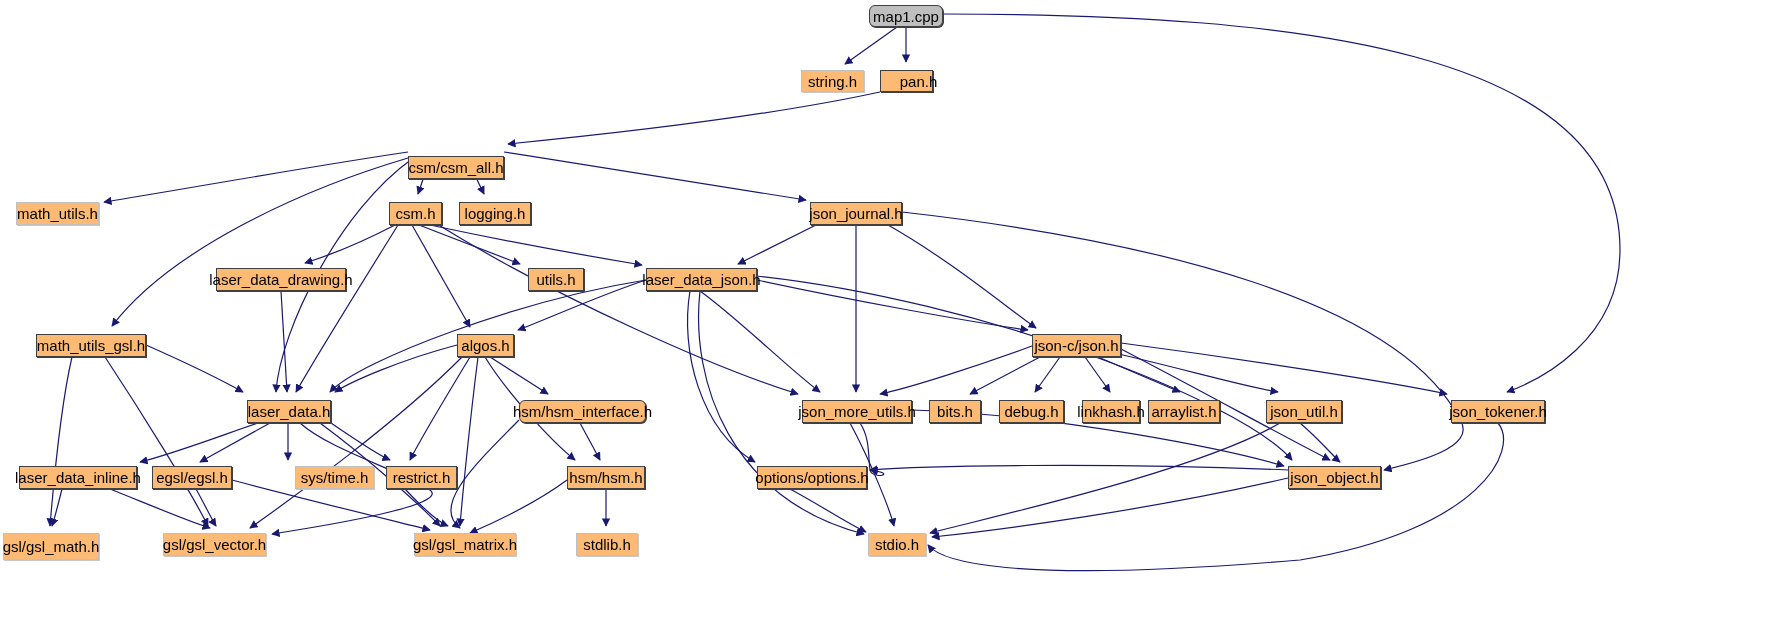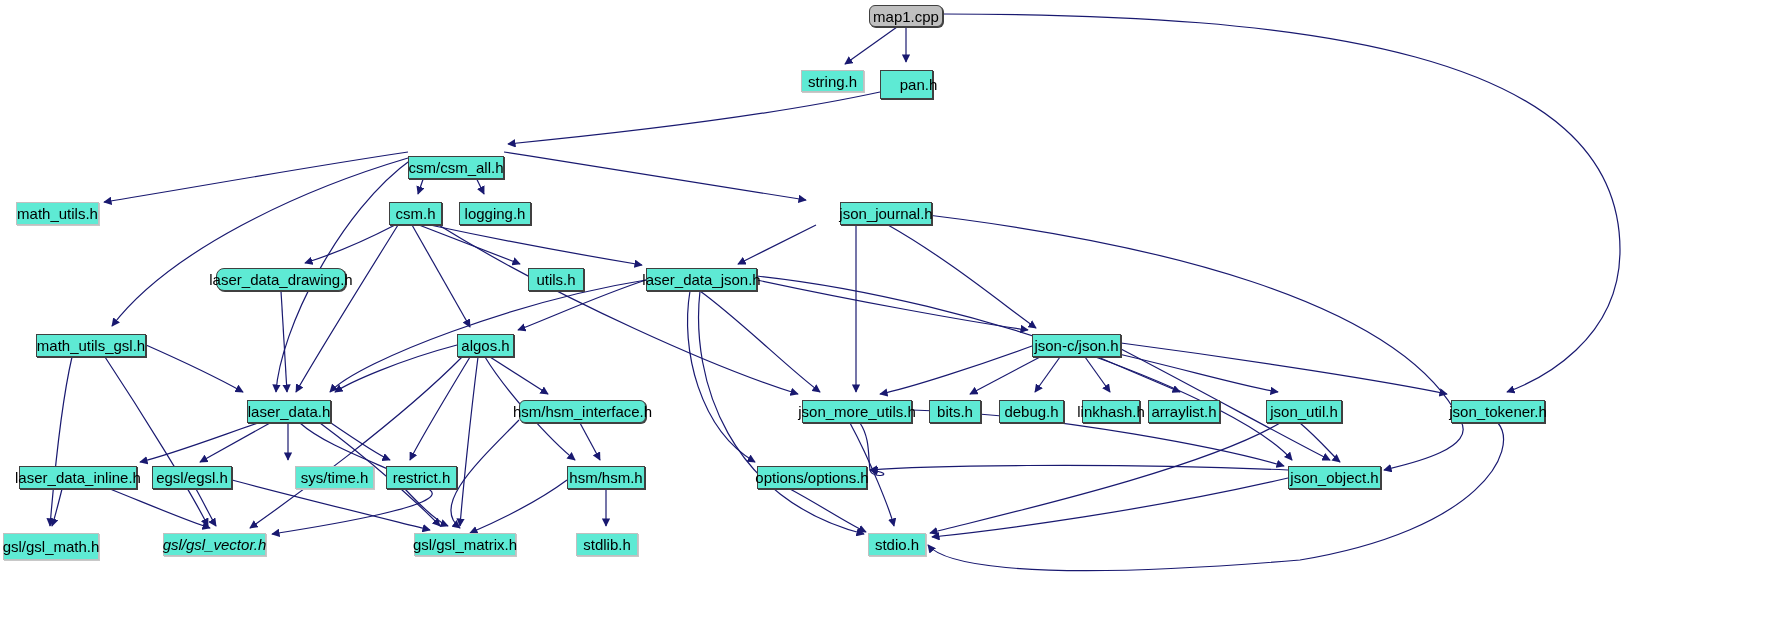--- a/index.html
+++ b/index.html
@@ -1,20 +1,20 @@
 <!DOCTYPE html>
 <html><head>
 <meta charset="utf-8">
 <style>
   html,body{margin:0;padding:0;background:#ffffff;}
   body{font-family:"Liberation Sans","DejaVu Sans",sans-serif;}
   #graph-canvas{position:relative;width:1773px;height:635px;background:#fff;overflow:hidden;}
   #edge-layer{position:absolute;left:0;top:0;width:1773px;height:635px;}
   .node{position:absolute;box-sizing:border-box;display:flex;align-items:center;
-        justify-content:center;background:#5eead4;white-space:nowrap;
+        justify-content:center;background:#fdba74;white-space:nowrap;
         font-size:15px;line-height:1;color:#000;}
   .node.solid{border:1px solid #404040;box-shadow:1px 1px 0 0 #404040;}
   .node.faint{border:1px solid #c0c0c0;box-shadow:1px 1px 0 0 #c8c8c8;}
   .node.root{background:#bfbfbf;border:1px solid #404040;box-shadow:1px 1px 0 0 #404040;}
   .node span{pointer-events:none;}
 </style>
 </head>
 <body>
 
 <div id="graph-canvas">
@@ -96,39 +96,39 @@
         <path d="M 1288,470 C 1100,462 920,466 870,470" fill="none" stroke="#191970" stroke-width="1.2" marker-end="url(#arrow)"></path>
       </g>
   </svg>
   <div id="nodes-layer">
       <div class="node root" style="left: 869px; top: 5px; width: 74px; height: 22px; border-radius: 6px;">
         <span>map1.cpp</span>
       </div>
       <div class="node faint" style="left: 801px; top: 70px; width: 63px; height: 22px;">
         <span>string.h</span>
       </div>
-      <div class="node solid" style="left: 880px; top: 70px; width: 53px; height: 29px; padding-left: 24px;">
+      <div class="node solid" style="left: 880px; top: 70px; width: 53px; height: 22px; padding-left: 24px;">
         <span>pan.h</span>
       </div>
       <div class="node solid" style="left: 408px; top: 136px; width: 96px; height: 23px; margin-top: 20px;">
         <span>csm/csm_all.h</span>
       </div>
       <div class="node faint" style="left: 16px; top: 202px; width: 83px; height: 23px;">
         <span>math_utils.h</span>
       </div>
       <div class="node solid" style="left: 389px; top: 202px; width: 53px; height: 23px;">
         <span>csm.h</span>
       </div>
       <div class="node solid" style="left: 459px; top: 202px; width: 72px; height: 23px;">
         <span>logging.h</span>
       </div>
-      <div class="node solid" style="left: 810px; top: 202px; width: 92px; height: 23px; margin-left: 30px;">
+      <div class="node solid" style="left: 810px; top: 202px; width: 92px; height: 23px;">
         <span>json_journal.h</span>
       </div>
-      <div class="node solid" style="left: 216px; top: 268px; width: 130px; height: 23px; border-radius: 8px;">
+      <div class="node solid" style="left: 216px; top: 268px; width: 130px; height: 23px;">
         <span>laser_data_drawing.h</span>
       </div>
       <div class="node solid" style="left: 528px; top: 268px; width: 56px; height: 23px;">
         <span>utils.h</span>
       </div>
       <div class="node solid" style="left: 646px; top: 268px; width: 111px; height: 23px;">
         <span>laser_data_json.h</span>
       </div>
       <div class="node solid" style="left: 36px; top: 334px; width: 110px; height: 23px;">
         <span>math_utils_gsl.h</span>
@@ -183,21 +183,21 @@
       </div>
       <div class="node solid" style="left: 757px; top: 466px; width: 110px; height: 23px;">
         <span>options/options.h</span>
       </div>
       <div class="node solid" style="left: 1288px; top: 466px; width: 93px; height: 23px;">
         <span>json_object.h</span>
       </div>
       <div class="node faint" style="left: 3px; top: 533px; width: 96px; height: 27px;">
         <span>gsl/gsl_math.h</span>
       </div>
-      <div class="node faint" style="left: 163px; top: 533px; width: 103px; height: 23px; font-style: italic;">
+      <div class="node faint" style="left: 163px; top: 533px; width: 103px; height: 23px;">
         <span>gsl/gsl_vector.h</span>
       </div>
       <div class="node faint" style="left: 414px; top: 533px; width: 102px; height: 23px;">
         <span>gsl/gsl_matrix.h</span>
       </div>
       <div class="node faint" style="left: 576px; top: 533px; width: 62px; height: 23px;">
         <span>stdlib.h</span>
       </div>
       <div class="node faint" style="left: 868px; top: 533px; width: 58px; height: 23px;">
         <span>stdio.h</span>

